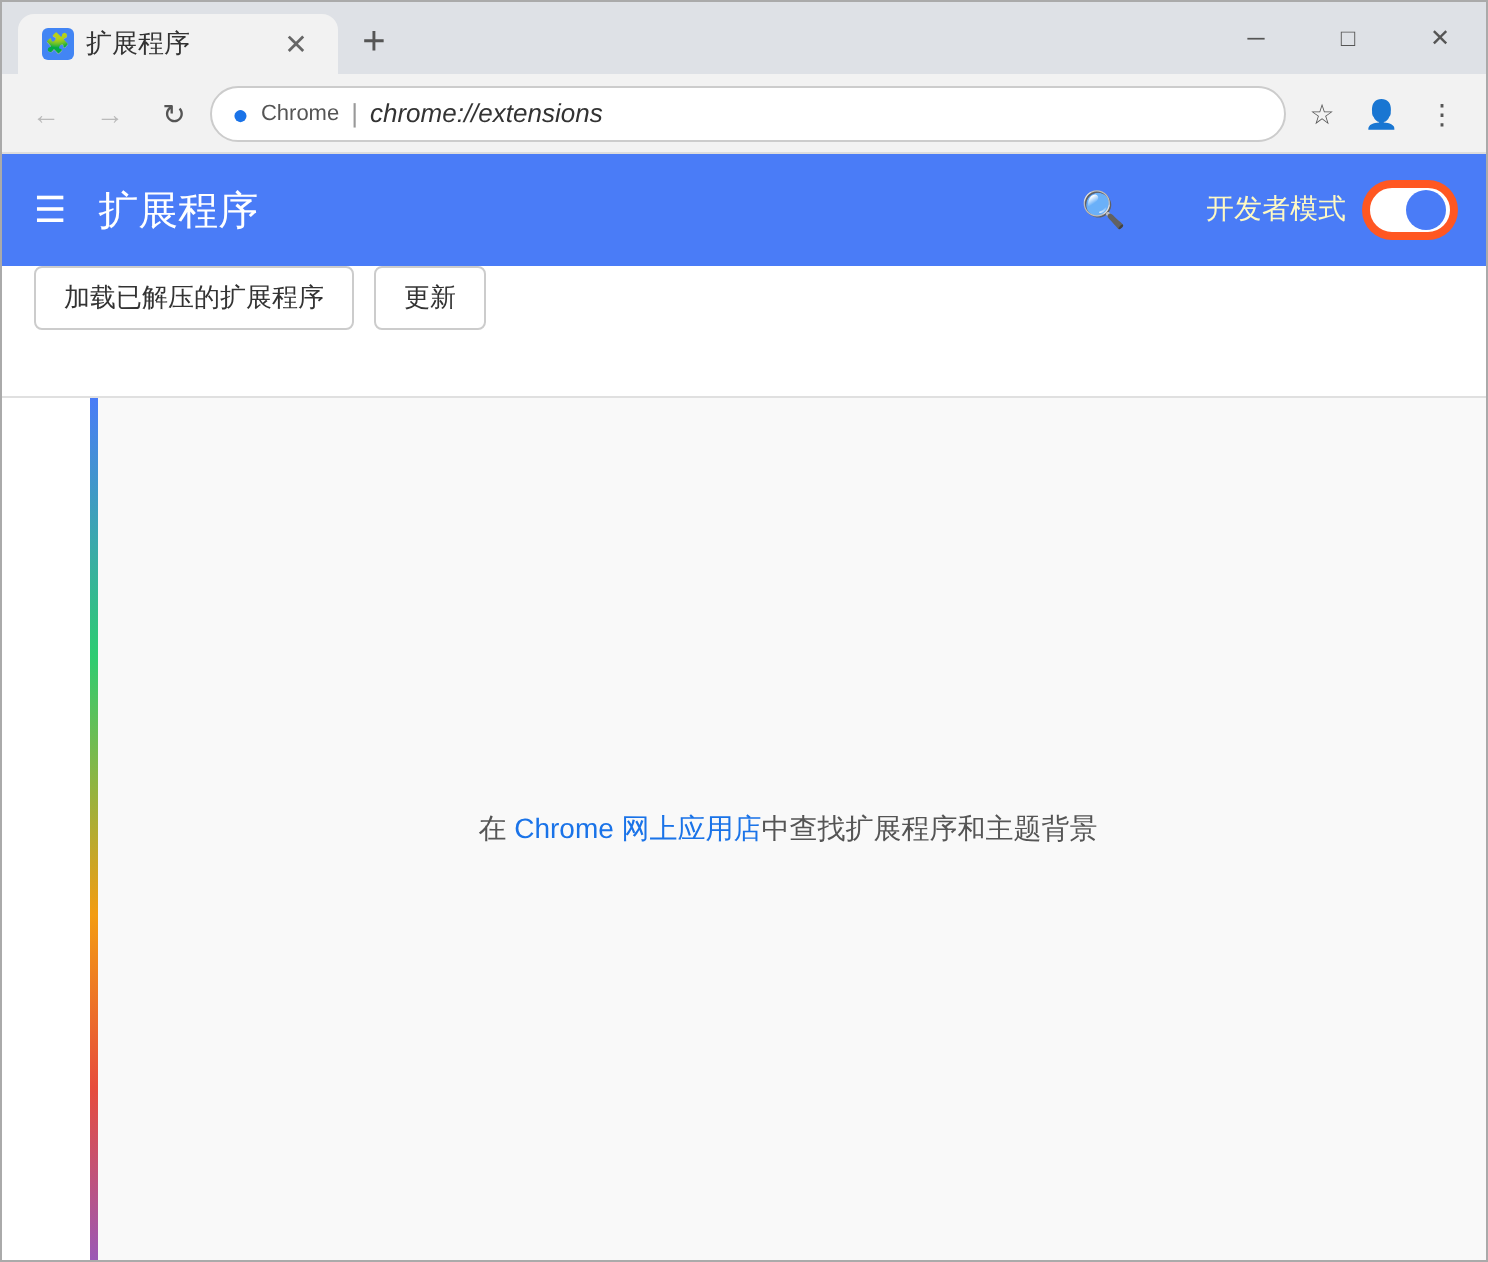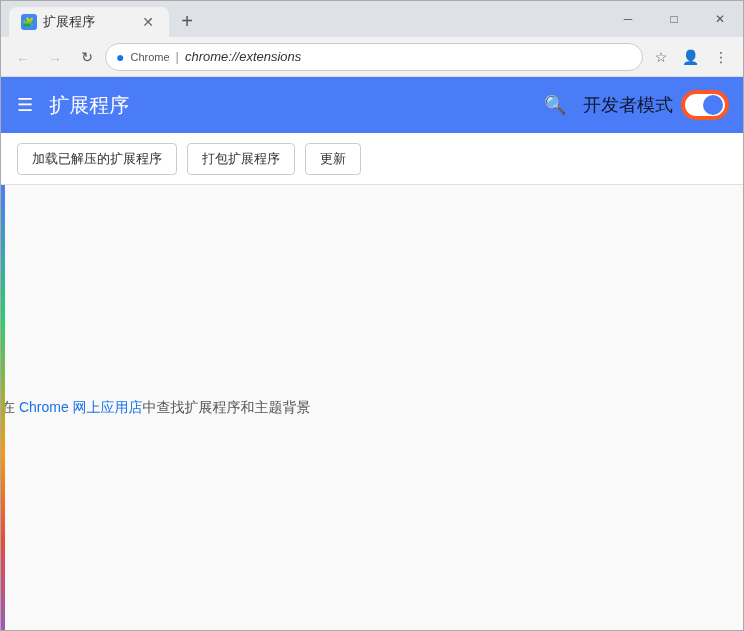--- a/index.html
+++ b/index.html
@@ -191,23 +191,24 @@
       font-weight: 400;
       flex: 1;
     }
     .search-icon-btn {
       color: white;
       font-size: 18px;
       cursor: pointer;
       margin-right: 16px;
     }
     .dev-mode-label {
-      color: #0f172a;
-      font-size: 18px;
+      color: #fef9c3;
+      font-size: 14px;
       margin-right: 10px;
+      margin-left: 24px;
     }
     .toggle-container {
       position: relative;
       width: 44px;
       height: 26px;
       background: #fff;
       border-radius: 13px;
       cursor: pointer;
       border: 2px solid #ff5722;
       box-shadow: 0 0 0 2px #ff5722;
@@ -218,23 +219,23 @@
       top: 1px;
       width: 20px;
       height: 20px;
       background: #4a7cf7;
       border-radius: 50%;
     }
 
     
     .ext-toolbar {
       background: white;
-      height: 52px;
-      display: flex;
-      align-items: center;
+      height: 66px;
+      display: flex;
+      align-items: flex-start;
       padding: 0 16px;
       gap: 10px;
       border-bottom: 1px solid #e0e0e0;
       flex-shrink: 0;
     }
     .toolbar-button {
       border: 1px solid #ccc;
       background: white;
       border-radius: 4px;
       padding: 6px 14px;
@@ -243,21 +244,23 @@
       cursor: pointer;
       font-family: 'Microsoft YaHei', Arial, sans-serif;
     }
 
     
     .ext-content {
       flex: 1;
       background: #f9f9f9;
       display: flex;
       align-items: center;
+      justify-content: center;
       position: relative;
+      margin-left: 44px;
     }
     .empty-message {
       text-align: center;
       font-size: 14px;
       color: #555;
       line-height: 1.6;
     }
     .chrome-link {
       color: #1a73e8;
       text-decoration: none;
@@ -317,21 +320,20 @@
     <span class="ext-title">扩展程序</span>
     <span class="search-icon-btn">🔍</span>
     <span class="dev-mode-label">开发者模式</span>
     <div class="toggle-container">
       <div class="toggle-knob"></div>
     </div>
   </div>
 
   <div class="ext-toolbar">
     <button class="toolbar-button">加载已解压的扩展程序</button>
-    <button class="toolbar-button">打包扩展程序</button>
     <button class="toolbar-button">更新</button>
   </div>
 
   <div class="ext-content">
     <div class="empty-message">
       <span>在 </span><a class="chrome-link">Chrome 网上应用店</a><span>中查找扩展程序和主题背景</span>
     </div>
   </div>
 </div>
 

